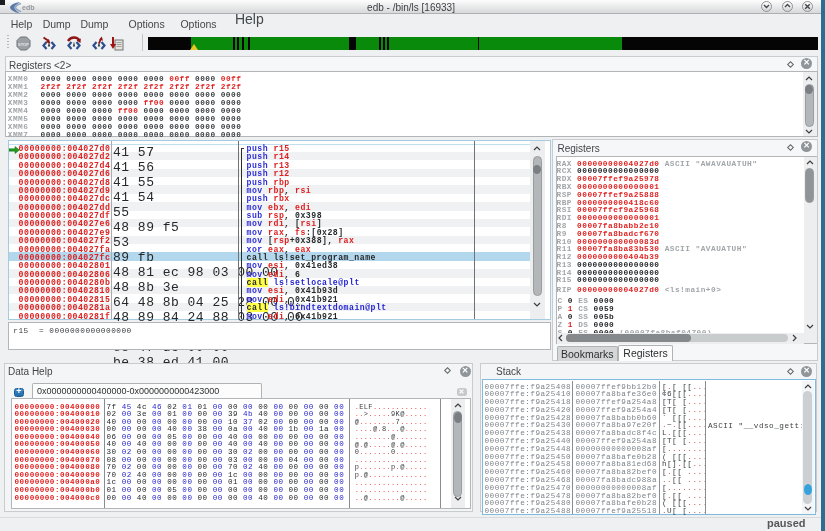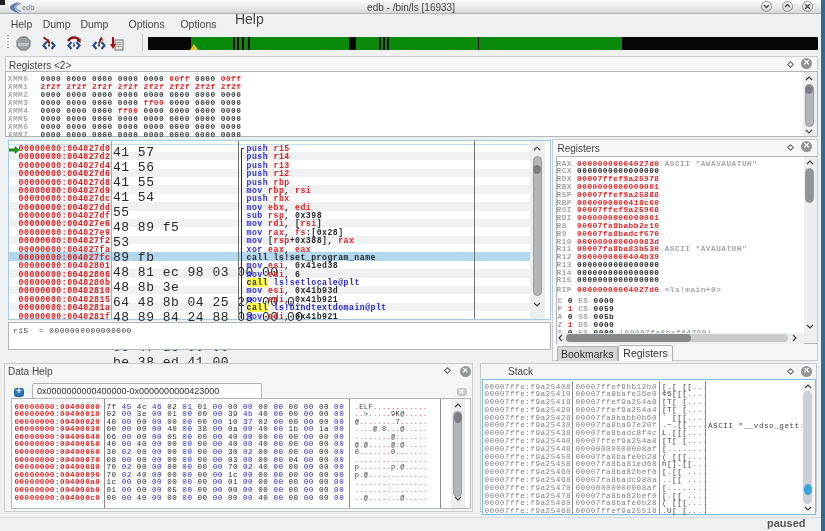--- a/index.html
+++ b/index.html
@@ -324,21 +324,21 @@
 <div class="ab" style="left:450.5px;top:398.5px;width:14px;height:109px;background:#eceeef"></div>
 <svg class="ab" style="left:453.5px;top:403px" width="8" height="5" viewBox="0 0 8 5">
     <path d="M1 4 L4 1 L7 4" fill="none" stroke="#3a3e41" stroke-width="1.2"></path>
   </svg>
 <div class="thumb" style="left:453px;top:411px;width:9px;height:86px"></div>
 <div class="ball" style="left:453.5px;top:412px;width:8px;height:11px"></div>
 <svg class="ab" style="left:453.5px;top:496px" width="8" height="5" viewBox="0 0 8 5">
     <path d="M1 1 L4 4 L7 1" fill="none" stroke="#3a3e41" stroke-width="1.2"></path>
   </svg>
 <div class="ab" style="left:479.5px;top:362.5px;width:337px;height:149px;border:1px solid #c9ccce;background:#f4f5f6"></div>
-<div class="docktitle" style="left:508px;top:365.5px">Stack</div>
+<div class="docktitle" style="left:496px;top:365.5px">Stack</div>
 <div class="floatbtn" style="left:787.5px;top:369px"></div>
 <div class="closebtn" style="left:801px;top:365.5px">✕</div>
 <div class="ab" style="left:482px;top:379px;width:333.5px;height:136px;background:#fff;border:1.5px solid #7fbbdd"></div>
 <pre class="pn" style="left:484.5px;top:383.5px;font-size:7.7px;letter-spacing:0.48px;line-height:7.8px;color:#7d848a">00007ffe:f9a25408
 00007ffe:f9a25410
 00007ffe:f9a25418
 00007ffe:f9a25420
 00007ffe:f9a25428
 00007ffe:f9a25430
 00007ffe:f9a25438

